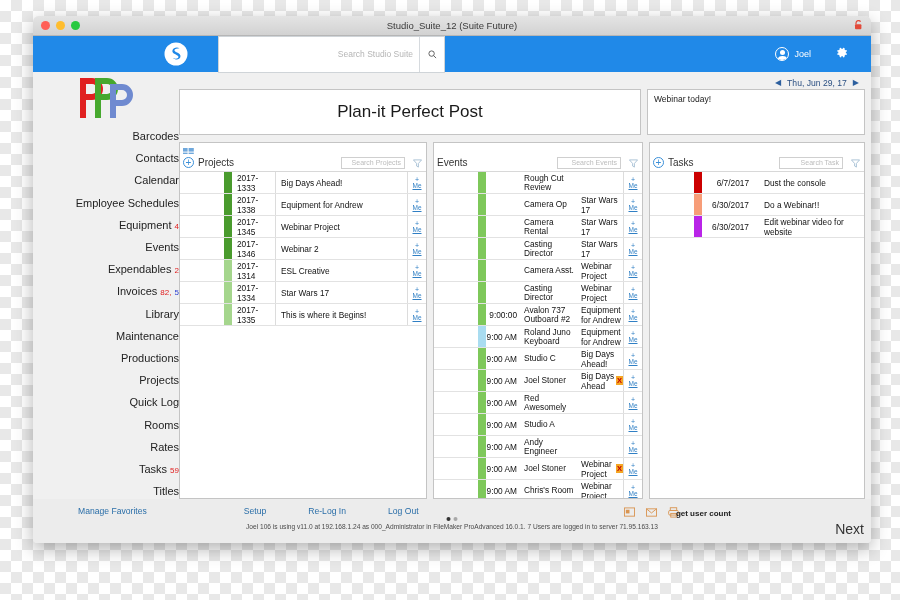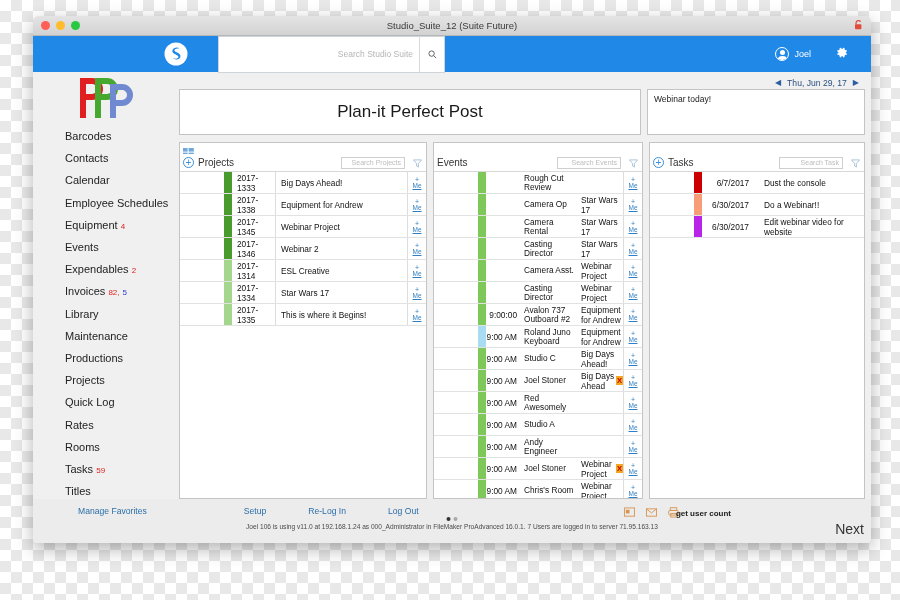--- a/index.html
+++ b/index.html
@@ -102,21 +102,21 @@
   .gear { position: absolute; right: 22px; }
   
   .body-area { flex: 1; display: flex; background: #f0f0f0; min-height: 0; }
   .sidebar {
     width: 146px; flex: 0 0 146px;
     background: #f0f0f0;
     padding-top: 4px;
     display: flex; flex-direction: column;
   }
   .logo-box { height: 62px; display: flex; align-items: center; justify-content: center; }
-  .nav { padding-left: 32px; padding-top: 4px; }
+  .nav { padding-left: 2px; padding-top: 4px; text-align: right; }
   .nav-item {
     font-size: 11px; color: #222;
     line-height: 20.2px; white-space: nowrap; cursor: pointer;
   }
   .badge { font-size: 8px; }
   .badge-red { color: #e02020; }
   .badge-blue { color: #2a3ed0; }
   
   .content { flex: 1; padding: 4px 6px 0 0; display: flex; flex-direction: column; min-width: 0; }
   .datebar {
@@ -287,22 +287,22 @@
           <div class="nav-item"><span>Employee Schedules</span> <span class="badge badge-red"></span></div>
           <div class="nav-item"><span>Equipment</span> <span class="badge badge-red">4</span></div>
           <div class="nav-item"><span>Events</span> <span class="badge badge-red"></span></div>
           <div class="nav-item"><span>Expendables</span> <span class="badge badge-red">2</span></div>
           <div class="nav-item"><span>Invoices</span> <span class="badge badge-red">82,</span> <span class="badge badge-blue">5</span></div>
           <div class="nav-item"><span>Library</span> <span class="badge badge-red"></span></div>
           <div class="nav-item"><span>Maintenance</span> <span class="badge badge-red"></span></div>
           <div class="nav-item"><span>Productions</span> <span class="badge badge-red"></span></div>
           <div class="nav-item"><span>Projects</span> <span class="badge badge-red"></span></div>
           <div class="nav-item"><span>Quick Log</span> <span class="badge badge-red"></span></div>
+          <div class="nav-item"><span>Rooms</span> <span class="badge badge-red"></span></div>
           <div class="nav-item"><span>Rates</span> <span class="badge badge-red"></span></div>
-          <div class="nav-item"><span>Rooms</span> <span class="badge badge-red"></span></div>
           <div class="nav-item"><span>Tasks</span> <span class="badge badge-red">59</span></div>
           <div class="nav-item"><span>Titles</span> <span class="badge badge-red"></span></div>
           <div class="nav-item"><span>Web Request</span> <span class="badge badge-red">34</span></div>
         </div>
       </div>
 
       <div class="content">
 
         <div class="datebar">
           <span class="date-arrow">◀</span>

